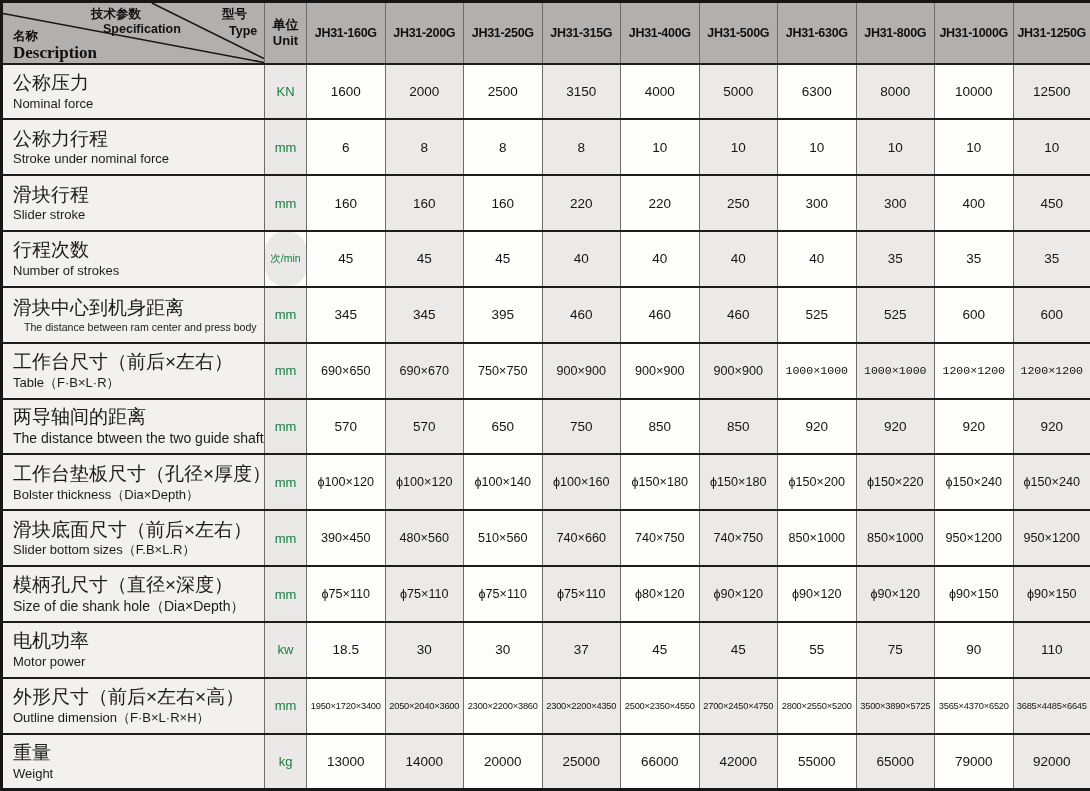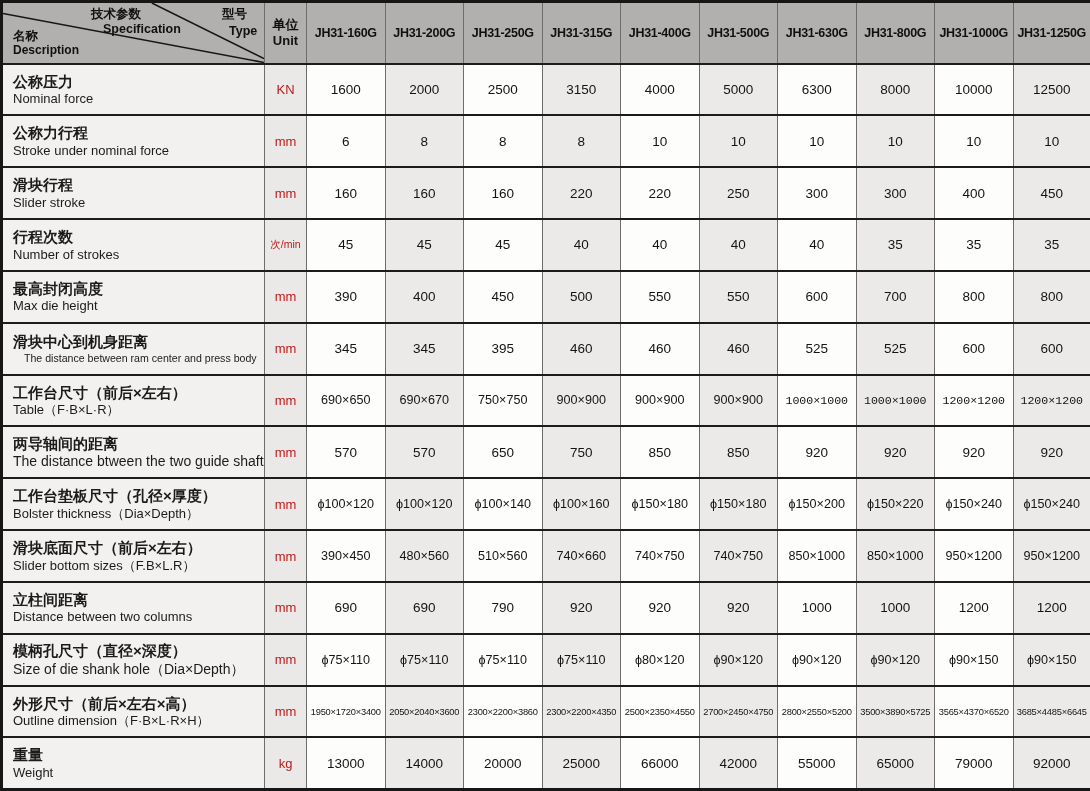--- a/index.html
+++ b/index.html
@@ -17,29 +17,29 @@
   th { background:#b2b0af; color:#101010; font-weight:bold; }
   th.model { font-size:12.5px; letter-spacing:-0.3px; text-align:center; }
   th.corner { position:relative; padding:0; }
   th.unit-h { font-size:13px; line-height:1.25; text-align:center; }
   .corner-lbl { position:absolute; font-size:12.5px; line-height:1.1; }
   .c-spec-zh { left:88px;  top:5px;  }
   .c-spec-en { left:100px; top:20px; }
   .c-type-zh { left:219px; top:5px;  }
   .c-type-en { left:226px; top:22px; }
   .c-desc-zh { left:10px;  top:27px; }
-  .c-desc-en { left:10px;  top:41px; font-size:12px; }
+  .c-desc-en { left:10px;  top:41px; font-size:17px;font-family:Liberation Serif, serif; }
   
   td.label { background:#f2f1ef; text-align:left; padding-left:10px; color:#1b1b1b; }
-  td.label .zh { font-size:15px; font-weight:700; line-height:1.3; }
+  td.label .zh { font-size:19px; font-weight:400; line-height:1.3; }
   td.label .en { font-size:13px; line-height:1.25; }
   td.label .en.en-s  { font-size:14px; }
   td.label .en.en-xs { font-size:10.6px;margin-left:11px; }
-  td.unit { background:#eae9e7; text-align:center; font-size:13px; color:#b91c1c;margin-top:28px; }
-  td.unit.unit-s { font-size:10.5px; }
+  td.unit { background:#eae9e7; text-align:center; font-size:13px; color:#15803d;margin-top:28px; }
+  td.unit.unit-s { font-size:10.5px;border-radius:21px; }
   td.val { text-align:center; font-size:13.5px; color:#141414; }
   td.val.m  { font-size:12.6px; }
   td.val.s  { font-size:11.6px;font-family:Liberation Mono, monospace; }
   td.val.xs { font-size:9.3px; letter-spacing:-0.2px;margin-left:20px; }
   td.light { background:#fdfdfc; }
   td.shade { background:#ebeae8; }
   svg.diag { position:absolute; left:0; top:0; width:100%; height:100%; }
 </style>
 </head>
 <body>
@@ -146,37 +146,20 @@
           <td class="val shade">40</td>
           <td class="val light">40</td>
           <td class="val shade">40</td>
           <td class="val light">40</td>
           <td class="val shade">35</td>
           <td class="val light">35</td>
           <td class="val shade">35</td>
         </tr>
         <tr>
           <td class="label">
-            <div class="zh">最高封闭高度</div>
-            <div class="en">Max die height</div>
-          </td>
-          <td class="unit">mm</td>
-          <td class="val light">390</td>
-          <td class="val shade">400</td>
-          <td class="val light">450</td>
-          <td class="val shade">500</td>
-          <td class="val light">550</td>
-          <td class="val shade">550</td>
-          <td class="val light">600</td>
-          <td class="val shade">700</td>
-          <td class="val light">800</td>
-          <td class="val shade">800</td>
-        </tr>
-        <tr>
-          <td class="label">
             <div class="zh">滑块中心到机身距离</div>
             <div class="en en-xs">The distance between ram center and press body</div>
           </td>
           <td class="unit">mm</td>
           <td class="val light">345</td>
           <td class="val shade">345</td>
           <td class="val light">395</td>
           <td class="val shade">460</td>
           <td class="val light">460</td>
           <td class="val shade">460</td>
@@ -248,51 +231,51 @@
           <td class="val shade m">740×660</td>
           <td class="val light m">740×750</td>
           <td class="val shade m">740×750</td>
           <td class="val light m">850×1000</td>
           <td class="val shade m">850×1000</td>
           <td class="val light m">950×1200</td>
           <td class="val shade m">950×1200</td>
         </tr>
         <tr>
           <td class="label">
-            <div class="zh">立柱间距离</div>
-            <div class="en">Distance between two columns</div>
-          </td>
-          <td class="unit">mm</td>
-          <td class="val light">690</td>
-          <td class="val shade">690</td>
-          <td class="val light">790</td>
-          <td class="val shade">920</td>
-          <td class="val light">920</td>
-          <td class="val shade">920</td>
-          <td class="val light">1000</td>
-          <td class="val shade">1000</td>
-          <td class="val light">1200</td>
-          <td class="val shade">1200</td>
-        </tr>
-        <tr>
-          <td class="label">
             <div class="zh">模柄孔尺寸（直径×深度）</div>
             <div class="en en-s">Size of die shank hole（Dia×Depth）</div>
           </td>
           <td class="unit">mm</td>
           <td class="val light m">ϕ75×110</td>
           <td class="val shade m">ϕ75×110</td>
           <td class="val light m">ϕ75×110</td>
           <td class="val shade m">ϕ75×110</td>
           <td class="val light m">ϕ80×120</td>
           <td class="val shade m">ϕ90×120</td>
           <td class="val light m">ϕ90×120</td>
           <td class="val shade m">ϕ90×120</td>
           <td class="val light m">ϕ90×150</td>
           <td class="val shade m">ϕ90×150</td>
+        </tr>
+        <tr>
+          <td class="label">
+            <div class="zh">电机功率</div>
+            <div class="en">Motor power</div>
+          </td>
+          <td class="unit">kw</td>
+          <td class="val light">18.5</td>
+          <td class="val shade">30</td>
+          <td class="val light">30</td>
+          <td class="val shade">37</td>
+          <td class="val light">45</td>
+          <td class="val shade">45</td>
+          <td class="val light">55</td>
+          <td class="val shade">75</td>
+          <td class="val light">90</td>
+          <td class="val shade">110</td>
         </tr>
         <tr>
           <td class="label">
             <div class="zh">外形尺寸（前后×左右×高）</div>
             <div class="en">Outline dimension（F·B×L·R×H）</div>
           </td>
           <td class="unit">mm</td>
           <td class="val light xs">1950×1720×3400</td>
           <td class="val shade xs">2050×2040×3600</td>
           <td class="val light xs">2300×2200×3860</td>

